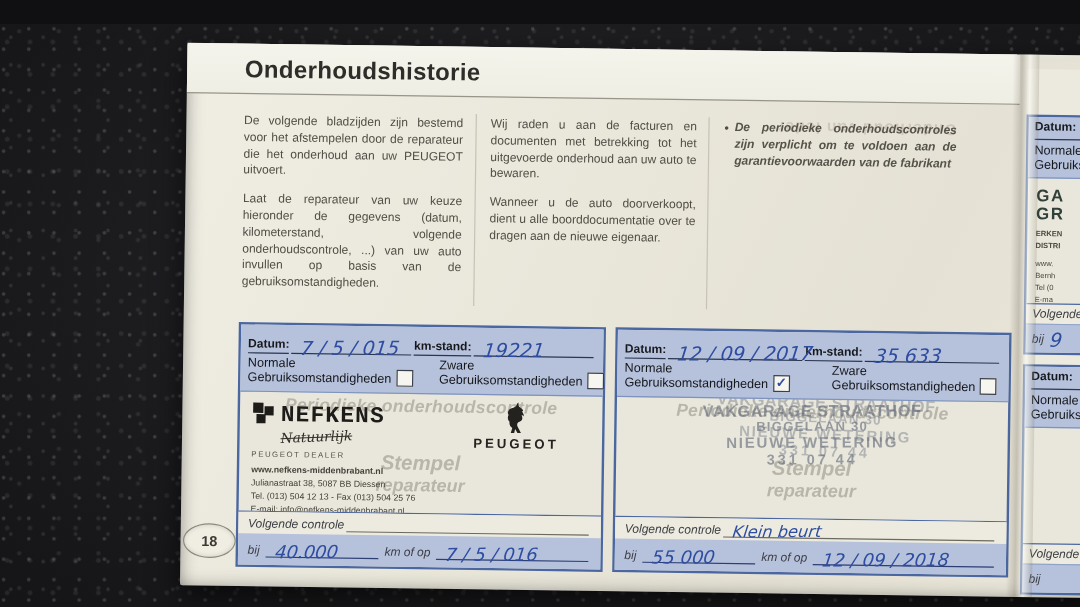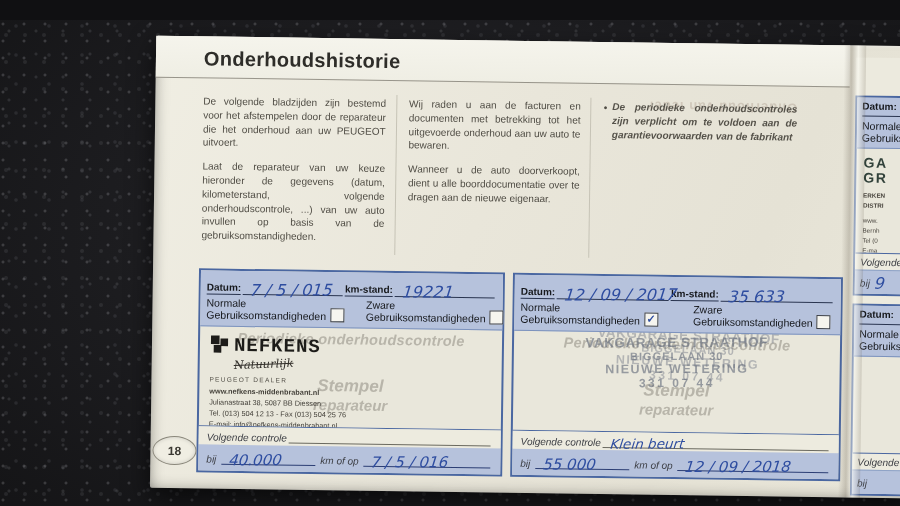--- a/index.html
+++ b/index.html
@@ -223,20 +223,26 @@
                   <div class="nname">NEFKENS</div>
                   <div class="ntag">Natuurlijk</div>
                 </div>
               </div>
               <div class="nsub">PEUGEOT DEALER</div>
               <div class="nline bold">www.nefkens-middenbrabant.nl</div>
               <div class="nline">Julianastraat 38, 5087 BB  Diessen</div>
               <div class="nline">Tel. (013) 504 12 13 - Fax (013) 504 25 76</div>
               <div class="nline">E-mail: info@nefkens-middenbrabant.nl</div>
             </div>
+            <div class="stamp-peugeot">
+              <svg width="24" height="29" viewBox="0 0 26 32" style="margin:0 auto;">
+                <path fill="#23221e" d="M15 1c.6 1.8-.2 2.6.9 3.9 1 1.2 2.6 1.4 3.4 2.9.5 1-.2 1.6-1.1 1.3.9 1 2.4 2.5 2 4.6-.3-.7-1.3-1.2-2-1 .8 1.4 1.2 3.6-.4 5-1.3 1.1-2.9 1-3.4 2.6-.4 1.1-.1 2.3.4 3.2l3 5.5h-3.2l-2.2-3.6-.8 3.6H8.4l1.4-4.6c-1.8-1-3.1-3.2-2.6-5.6-1.6-1.7-2.2-4.2-1-6.3-1.1-1.9-.6-4.3 1.2-5.6C9.3 5.8 12 6 13 4.2c.7-1.2.8-2.3 2-3.2z"></path>
+              </svg>
+              <div class="pname">PEUGEOT</div>
+            </div>
           </div>
           <div class="sfoot">
             <div class="foot1">
               <span class="plabel i">Volgende controle</span>
               <span class="wline gray">
                 <span class="hand sm"></span>
               </span>
             </div>
             <div class="foot2">
               <span class="plabel i">bij</span>

